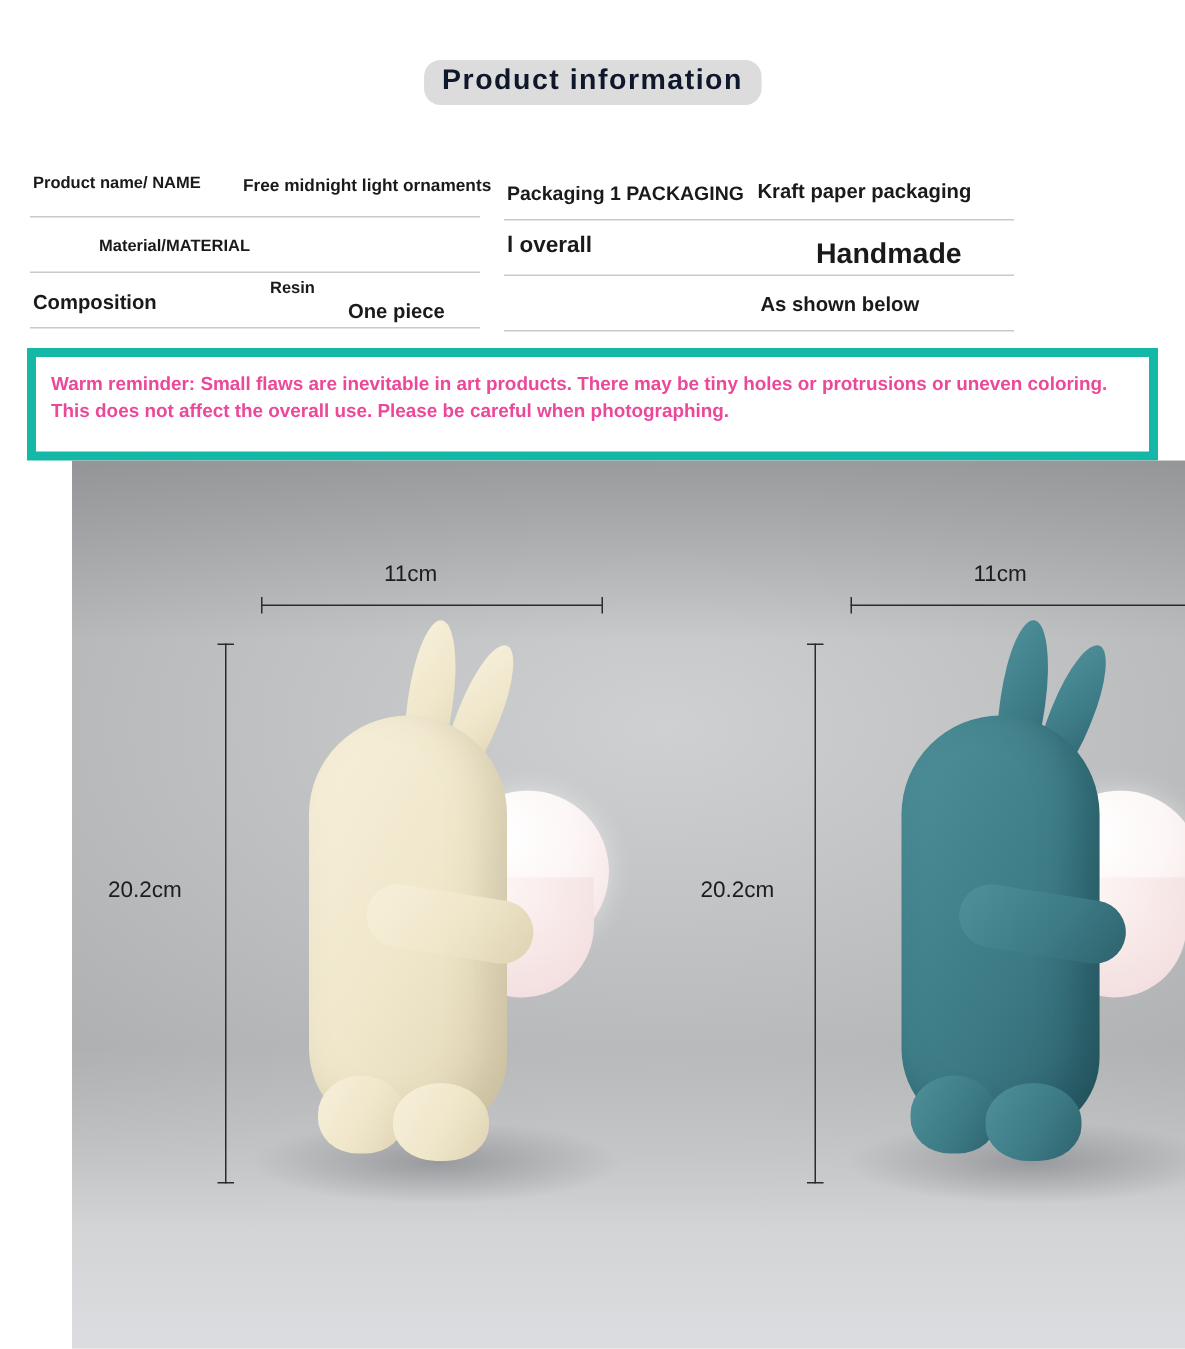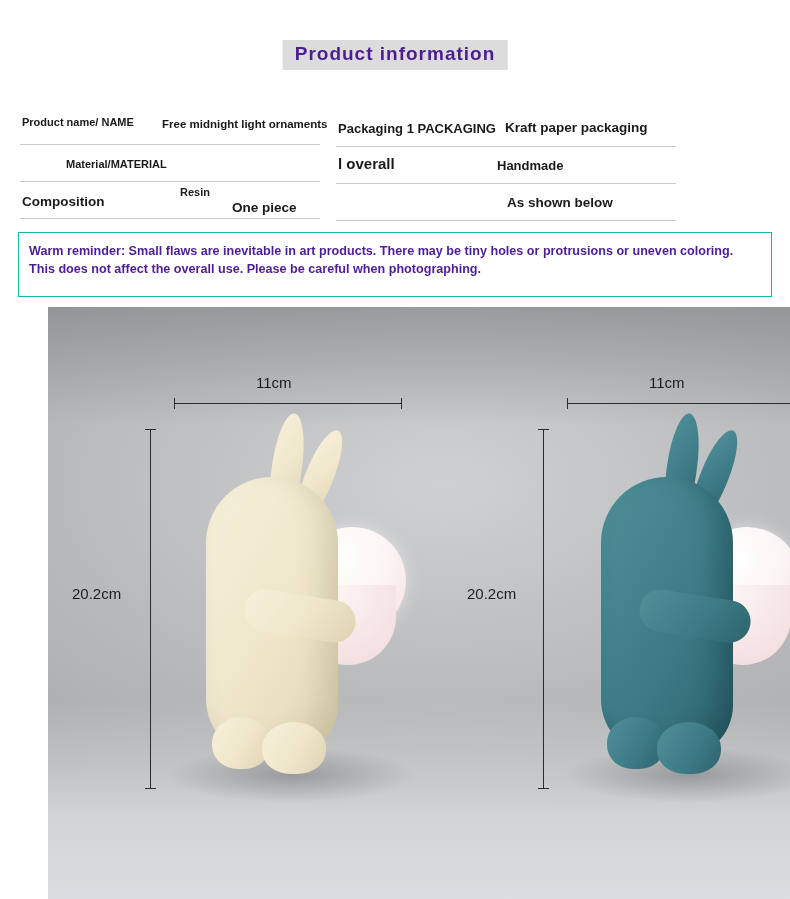--- a/index.html
+++ b/index.html
@@ -20,25 +20,26 @@
     height: 96px;
     position: relative;
   }
   .header-title {
     position: absolute;
     left: 50%;
     top: 40px;
     transform: translateX(-50%);
     font-size: 19px;
     font-weight: bold;
-    color: #4c1d95;
+    color: #0f172a;
     background: #dcdcdc;
     padding: 3px 12px 5px 12px;
     letter-spacing: 1px;
     white-space: nowrap;
+    border-radius: 11px;
   }
 
   
   .spec-area {
     position: relative;
     height: 128px;
     margin: 0 20px;
   }
   .spec-cell {
     position: absolute;
@@ -61,39 +62,39 @@
   #lbl-name     { left: 2px;   top: 20px;  width: 120px; }
   #val-name     { left: 142px; top: 21px;  width: 180px; font-weight: bold; font-size: 11.5px;}
   #lbl-material { left: 2px;   top: 62px; margin-left: 44px;  }
   #val-material { left: 160px; top: 46px; margin-top: 44px;  }
   #lbl-comp     { left: 2px;   top: 98px;  font-size: 13.5px;}
   #val-comp     { left: 188px; top: 104px;  font-size: 13.5px; margin-left: 24px;}
 
   #lbl-pack     { left: 318px; top: 25px;  font-size: 13px;}
   #val-pack     { left: 485px; top: 24px;  font-size: 13.5px;}
   #lbl-process  { left: 318px; top: 59px;  font-size: 15px;}
-  #val-process  { left: 461px; top: 62px;  font-size: 13px; padding-left: 16px;}
+  #val-process  { left: 508px; top: 62px;  font-size: 19px; padding-left: 16px;}
   #lbl-dim      { left: 318px; top: 91px;  font-size: 15px; line-height:1.25;}
   #val-dim      { left: 487px; top: 99px;  font-size: 13.5px;}
 
   #ul-name      { left: 0px;   top: 48px;  width: 300px; }
   #ul-material  { left: 0px;   top: 85px;  width: 300px; }
   #ul-comp      { left: 0px;   top: 122px; width: 300px; }
   #ul-pack      { left: 316px; top: 50px;  width: 340px; }
   #ul-process   { left: 316px; top: 87px;  width: 340px; }
   #ul-dim       { left: 316px; top: 124px; width: 340px; }
 
   
   .warn-box {
     margin: 8px 18px 0 18px;
-    border: 1px solid #14b8a6;
+    border: 6px solid #14b8a6;
     padding: 9px 10px 10px 10px;
     font-size: 12.6px;
     font-weight: bold;
-    color: #4c1d95;
+    color: #ec4899;
     line-height: 1.45;
     height: 44px;
   }
 
   
   .photo {
     position: absolute;
     left: 0;
     top: 307px;
     width: 790px;

